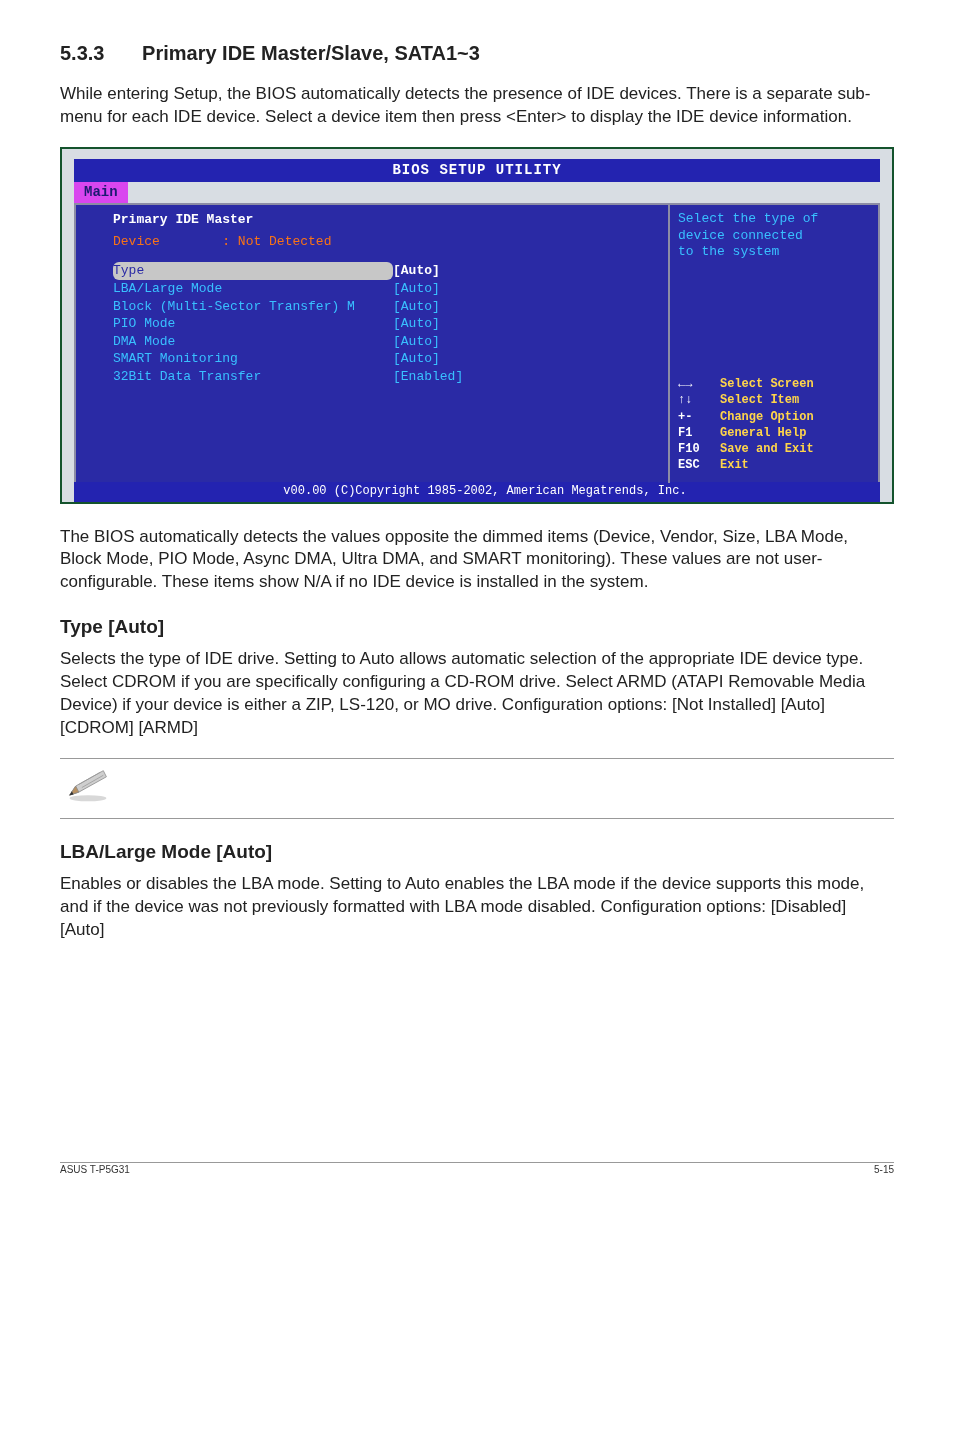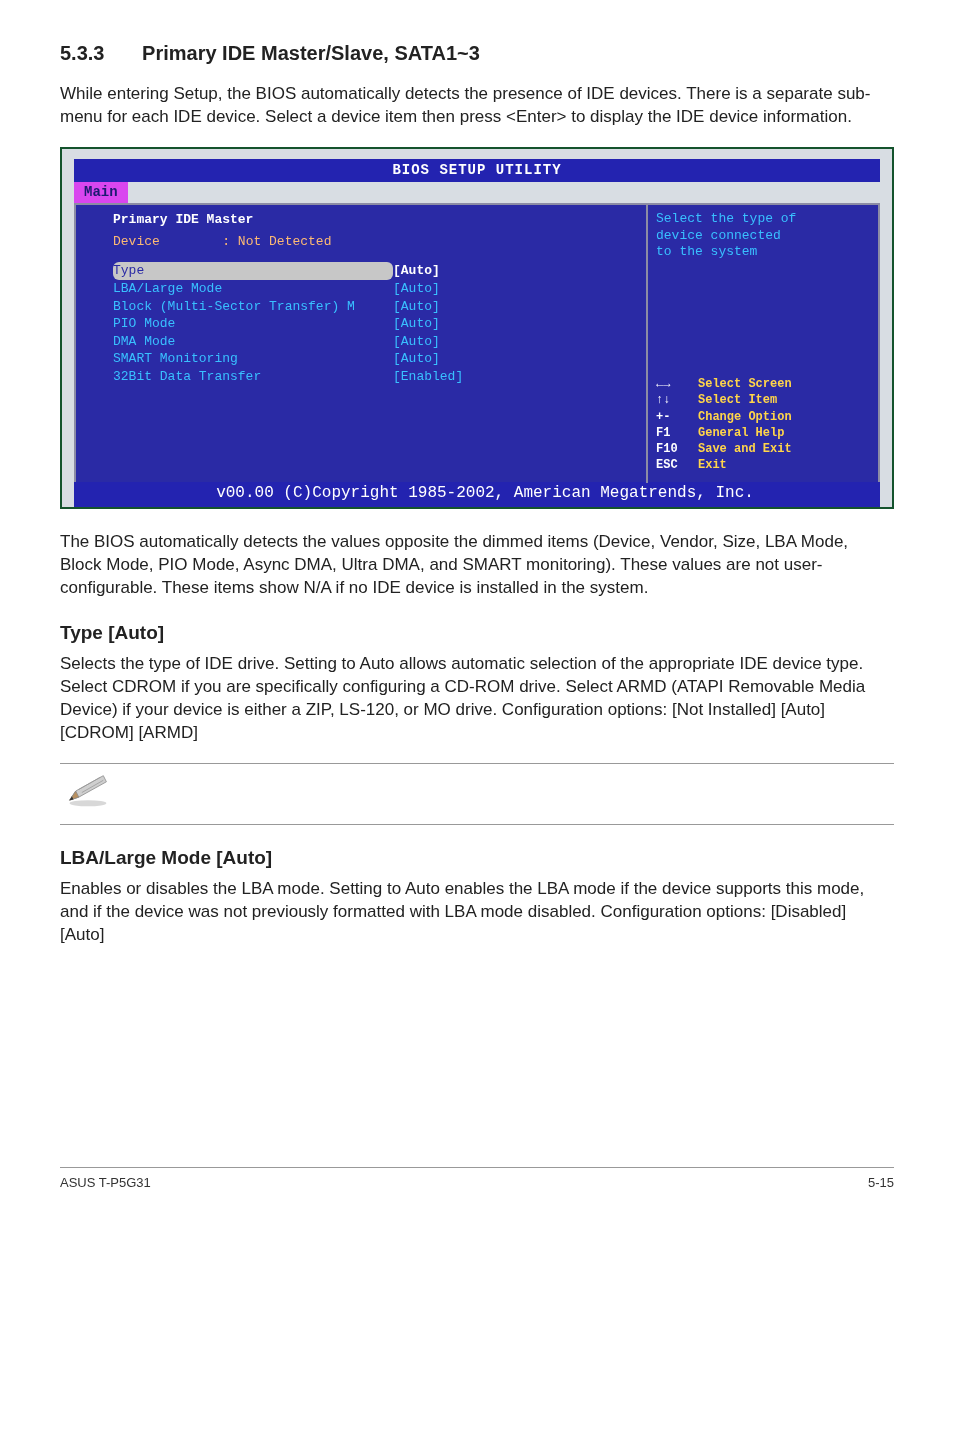--- a/index.html
+++ b/index.html
@@ -41,58 +41,58 @@
   }
   .bios-body {
     display: flex; border: 2px solid #8c8ca5; border-bottom: none;
     background: #2a2aa5; color: #c7c7c7;
     font-size: 13px; min-height: 280px;
   }
   .bios-left {
     flex: 1; padding: 6px 10px 10px 10px; border-right: 2px solid #8c8ca5; margin-left: 27px;
   }
   .bios-right {
-    width: 230px; padding: 6px 8px 10px 8px;
+    width: 208px; padding: 6px 8px 10px 8px;
     display: flex; flex-direction: column; justify-content: space-between;
   }
   .bios-left .header-line {
     color: #fff; font-weight: bold; margin-bottom: 4px;
   }
-  .bios-left .dim { color: #fdba74; margin-bottom: 12px; display: block; }
+  .bios-left .dim { color: #f97316; margin-bottom: 12px; display: block; }
   .bios-row { display: flex; }
   .bios-row .label { width: 280px; color: #39c0ff; border-radius: 6px; }
   .bios-row .label.sel { background: #c7c7c7; color: #2a2aa5; }
   .bios-row .val { color: #39c0ff; }
   .bios-row .val.sel { color: #fff; font-weight: bold; }
   .bios-help-top div { color: #39c0ff; line-height: 1.25; }
   .bios-help-bottom { font-weight: bold; font-size: 12px; }
   .bios-help-bottom .row { display: flex; }
   .bios-help-bottom .k { width: 42px; color: #fff; }
   .bios-help-bottom .t { color: #ffd54a; }
   .bios-footer {
     background: #2323b0; color: #fff; text-align: center;
-    font-size: 16px; padding: 1px 0 2px 16px; font-family: "Courier New", monospace;
+    font-size: 12px; padding: 1px 0 2px 16px; font-family: "Courier New", monospace;
     margin-top: -1px;
   }
 
   
   .note {
     border-top: 1px solid #999; border-bottom: 1px solid #999;
     display: flex; align-items: center; gap: 24px;
     padding: 10px 4px; margin: 14px 0 20px 0;
   }
   .note .icon { width: 48px; text-align: center; }
   .note .txt { font-size: 15px; flex: 1; }
   .note .txt b { font-weight: bold; }
 
   
   .page-footer {
     border-top: 1px solid #999; margin-top: 220px;
     display: flex; justify-content: space-between;
-    font-size: 13px; padding-top: 6px; color: #333;
+    font-size: 10px; color: #333;
   }
 
   
   .pencil { width: 46px; height: 34px; }
 </style>
 </head>
 <body>
 
 <h2 class="section-title">
   <span class="num">5.3.3</span>

